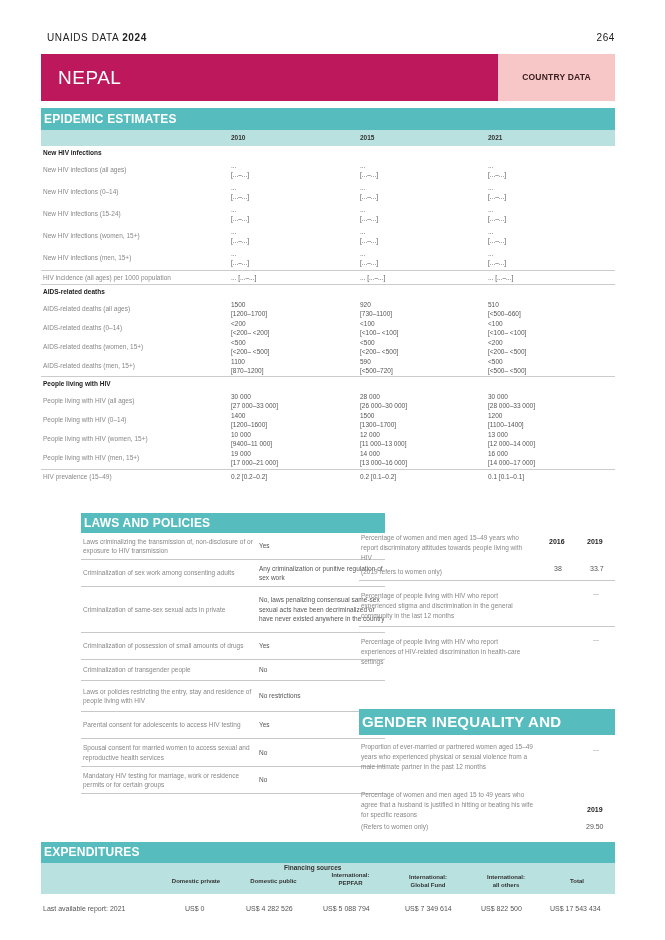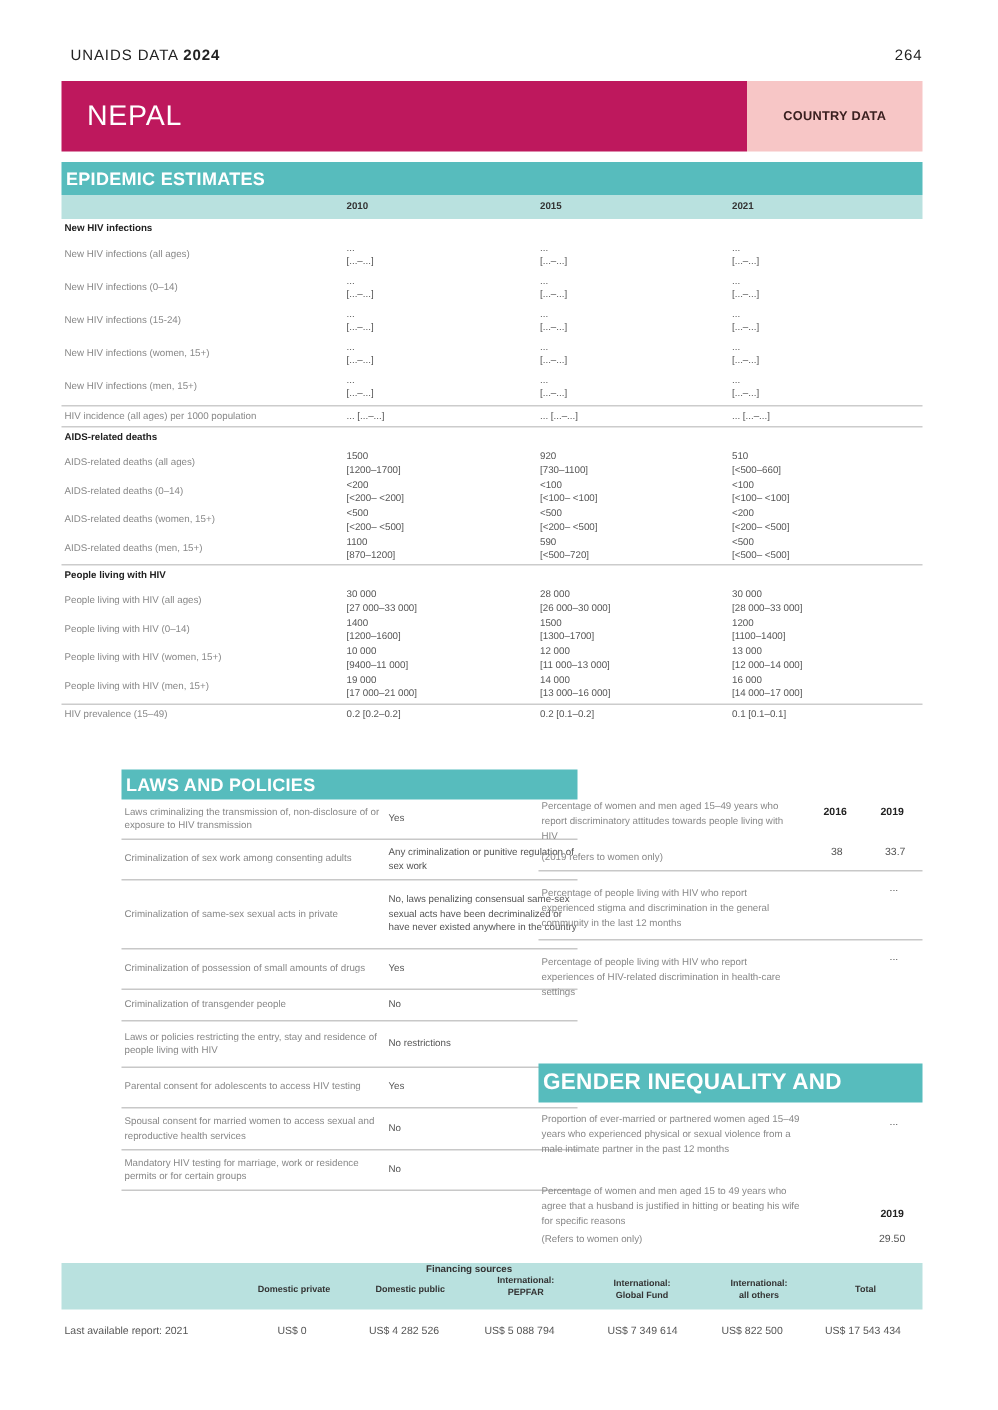--- a/index.html
+++ b/index.html
@@ -245,20 +245,21 @@
   </div>
   <div class="grow" style="height:50px">
     <div class="txt">Percentage of women and men aged 15 to 49 years who agree that a husband is justified in hitting or beating his wife for specific reasons</div>
     <div class="txt" style="padding-top:2px">(Refers to women only)</div>
     <span style="position:absolute; left:228px; top:16px; font-weight:bold; font-size:7px; color:#222">2019</span>
     <span style="position:absolute; left:227px; top:33px; font-size:7px; color:#555">29.50</span>
   </div>
 </div>
 
 <div class="exp">
+  <div class="sect-head">EXPENDITURES</div>
   <div class="fhead sub-head">
     <span class="fs">Financing sources</span>
     <div class="col" style="left:115px; width:80px; top:14px"><span>Domestic private</span></div>
     <div class="col" style="left:195px; width:75px; top:14px"><span>Domestic public</span></div>
     <div class="col" style="left:272px; width:75px; top:8px"><span>International:</span><br><span>PEPFAR</span></div>
     <div class="col" style="left:347px; width:80px; top:10px"><span>International:</span><br><span>Global Fund</span></div>
     <div class="col" style="left:425px; width:80px; top:10px"><span>International:</span><br><span>all others</span></div>
     <div class="col" style="left:505px; width:62px; top:14px"><span>Total</span></div>
   </div>
   <div class="drow">

